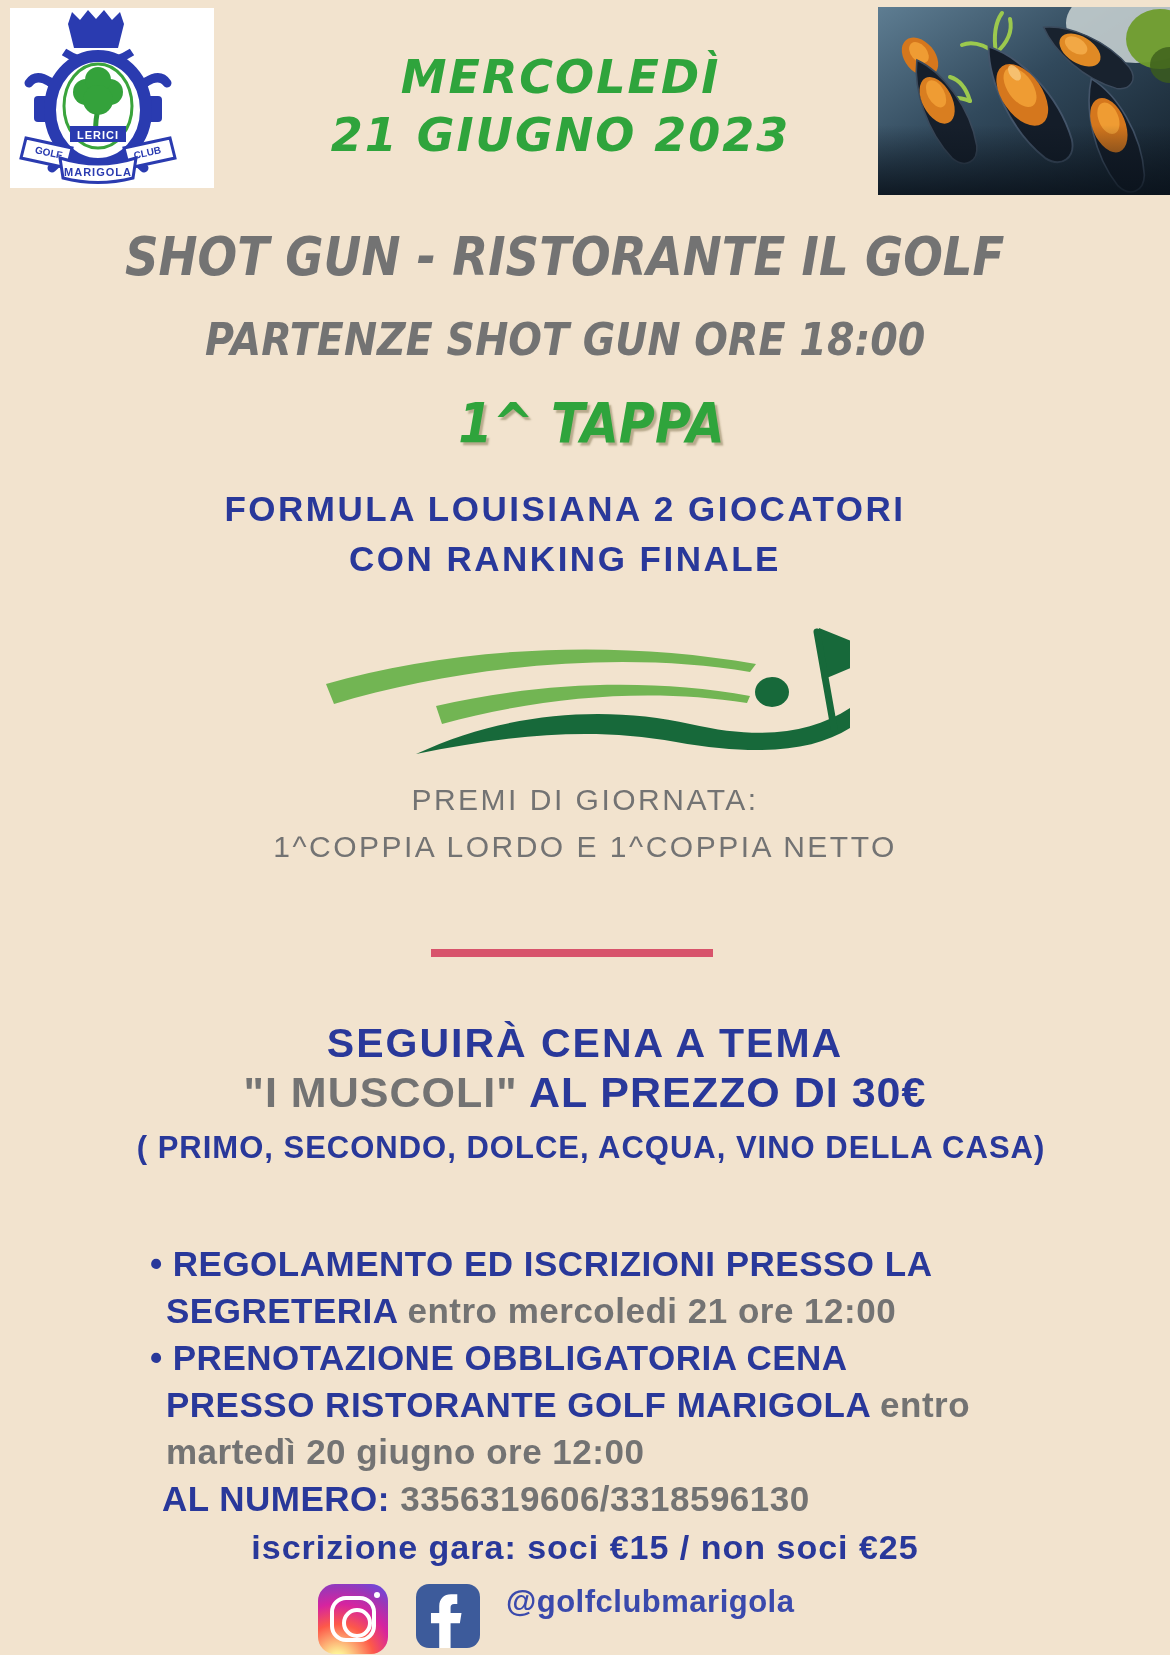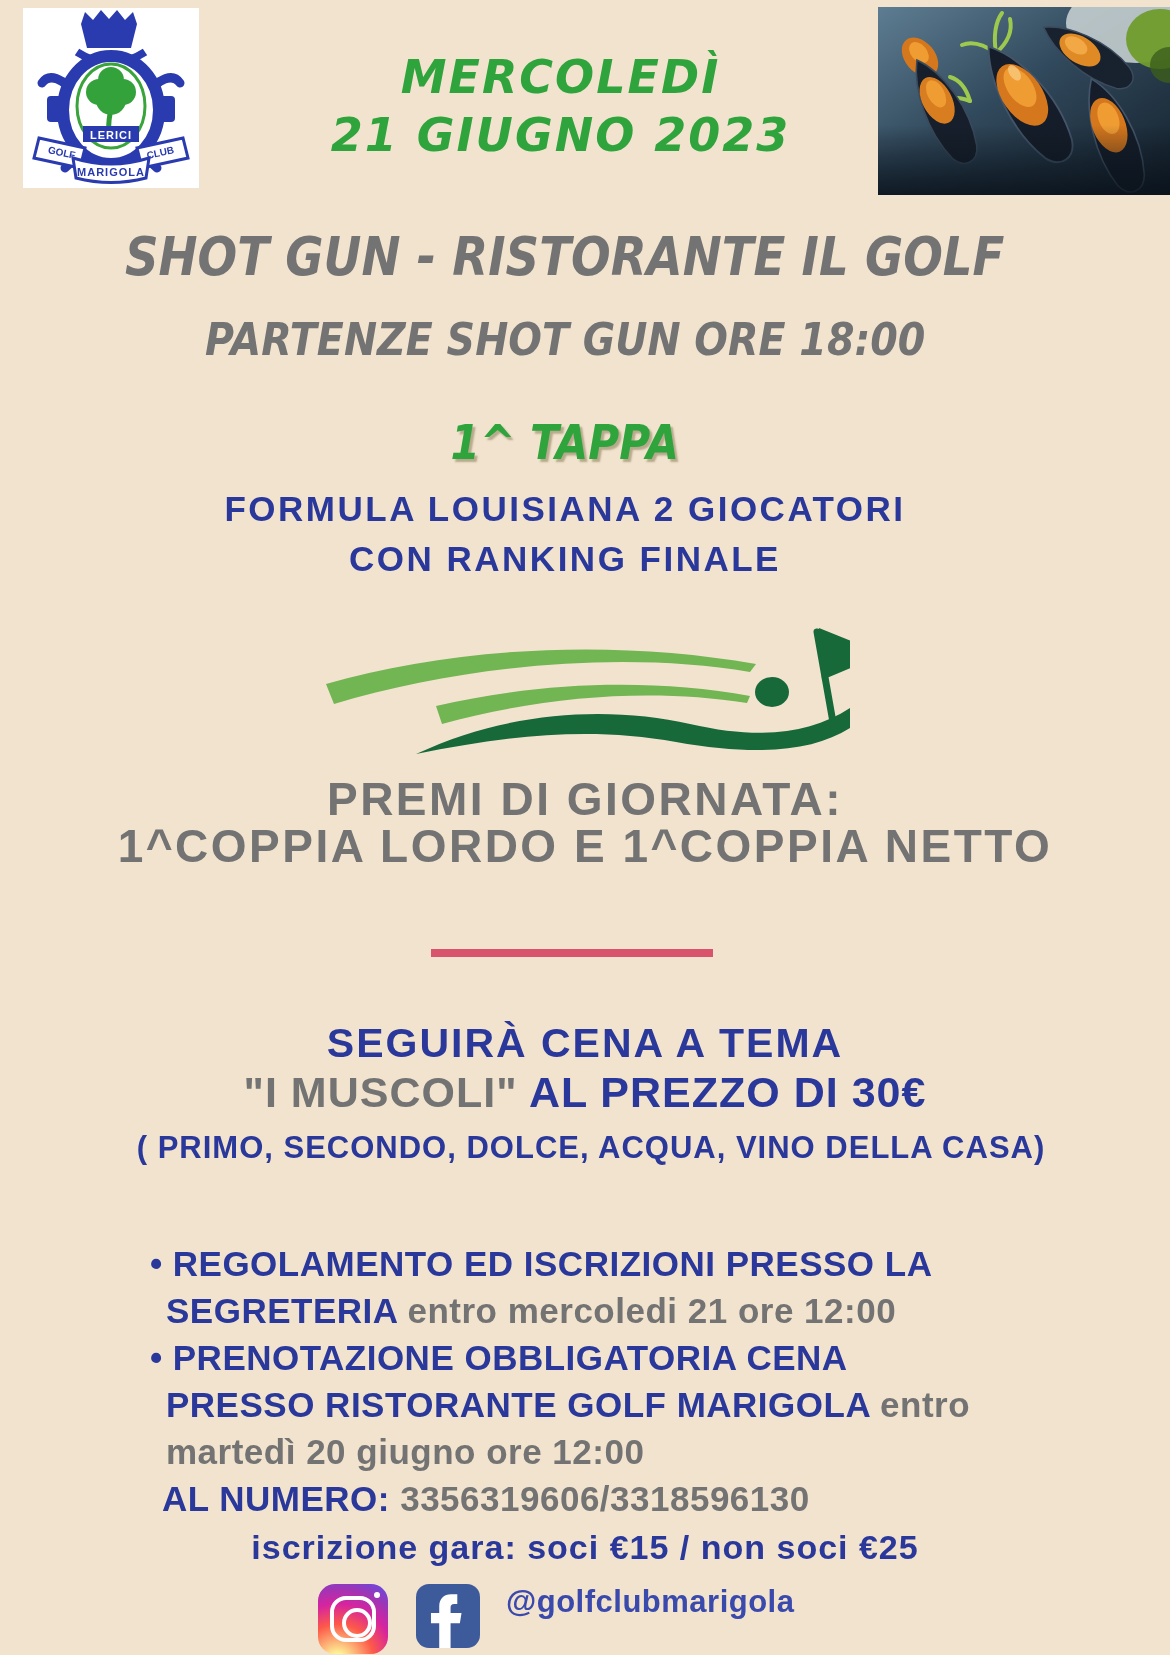--- a/index.html
+++ b/index.html
@@ -10,30 +10,30 @@
   .abs{position:absolute;}
   .ctr{left:0;width:1170px;text-align:center;}
   .ctr-mid{left:0;width:1130px;text-align:center;}
   .ctr-date{left:0;width:1121px;text-align:center;}
   .headline{font-family:"DejaVu Sans",sans-serif;font-weight:bold;font-style:italic;}
   .hx{display:inline-block;transform:scaleX(0.88);white-space:nowrap;}
   .blue{color:#29389a;}
   .pink{color:#737373;}
   .green{color:#2fa43c;}
 
-  .logo-box{left:23px;top:8px;width:176px;height:180px;background:#ffffff;}
+  .logo-box{left:10px;top:8px;width:204px;height:180px;background:#ffffff;}
   .photo-box{left:878px;top:7px;width:292px;height:188px;}
 
   .date-block{top:48px;font-size:46px;line-height:58px;letter-spacing:2px;}
   .title-main{top:226px;font-size:53px;}
   .title-start{top:313px;font-size:45px;}
-  .title-stage{top:414px;font-size:48px;text-shadow:3px 3px 2px rgba(110,100,60,0.45);}
+  .title-stage{top:390px;font-size:56px;text-shadow:3px 3px 2px rgba(110,100,60,0.45);padding-left:26px;}
   .formula{top:484px;font-size:35px;font-weight:bold;letter-spacing:2.5px;line-height:50px;}
   .golf-box{left:320px;top:606px;width:530px;height:150px;}
-  .prizes{top:776px;font-size:46px;font-weight:bold;letter-spacing:2.5px;line-height:47px;}
+  .prizes{top:776px;font-size:30px;font-weight:normal;letter-spacing:2.5px;line-height:47px;}
   .divider{left:431px;top:949px;width:282px;height:8px;background:#d8536b;}
   .dinner-intro{top:1020px;font-size:41px;font-weight:bold;letter-spacing:2px;}
   .dinner-price{top:1068px;font-size:43px;font-weight:bold;letter-spacing:1px;}
   .dinner-menu{top:1130px;font-size:31px;font-weight:bold;letter-spacing:1px;margin-left:6px;}
   .notes{left:150px;top:1240px;width:940px;font-size:35px;font-weight:bold;line-height:47px;letter-spacing:0.5px;color:#29389a;}
   .note-line{white-space:nowrap;}
   .indent{padding-left:16px;}
   .indent-sm{padding-left:12px;}
   .bullet{display:inline-block;margin-right:10px;}
   .fee{top:1528px;font-size:34px;font-weight:bold;letter-spacing:1px;}

